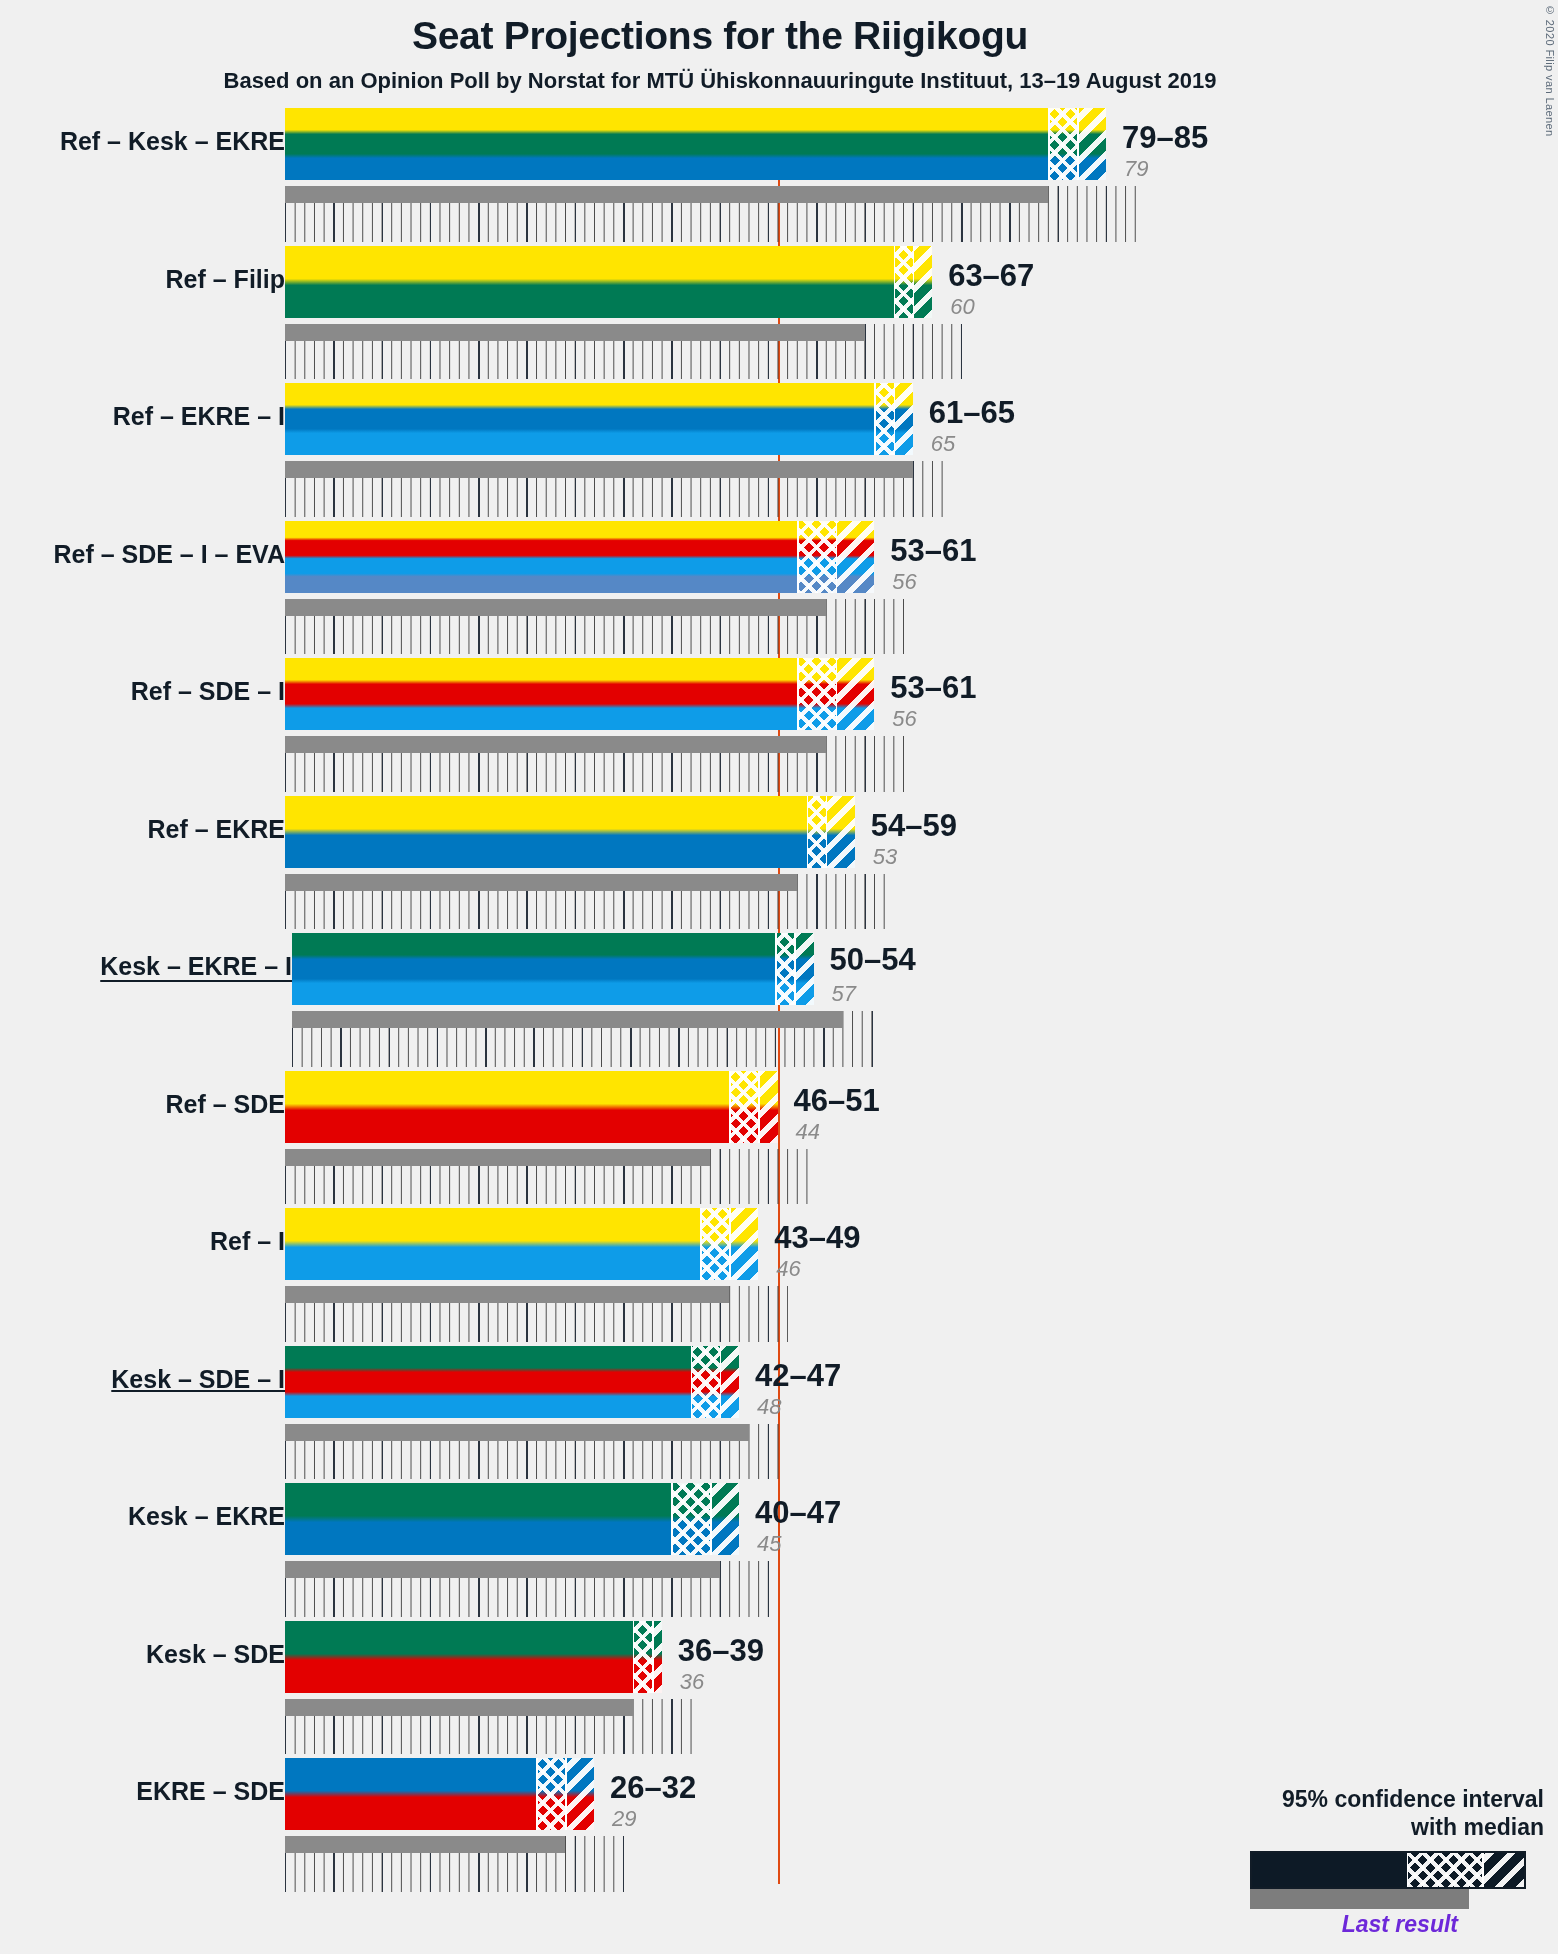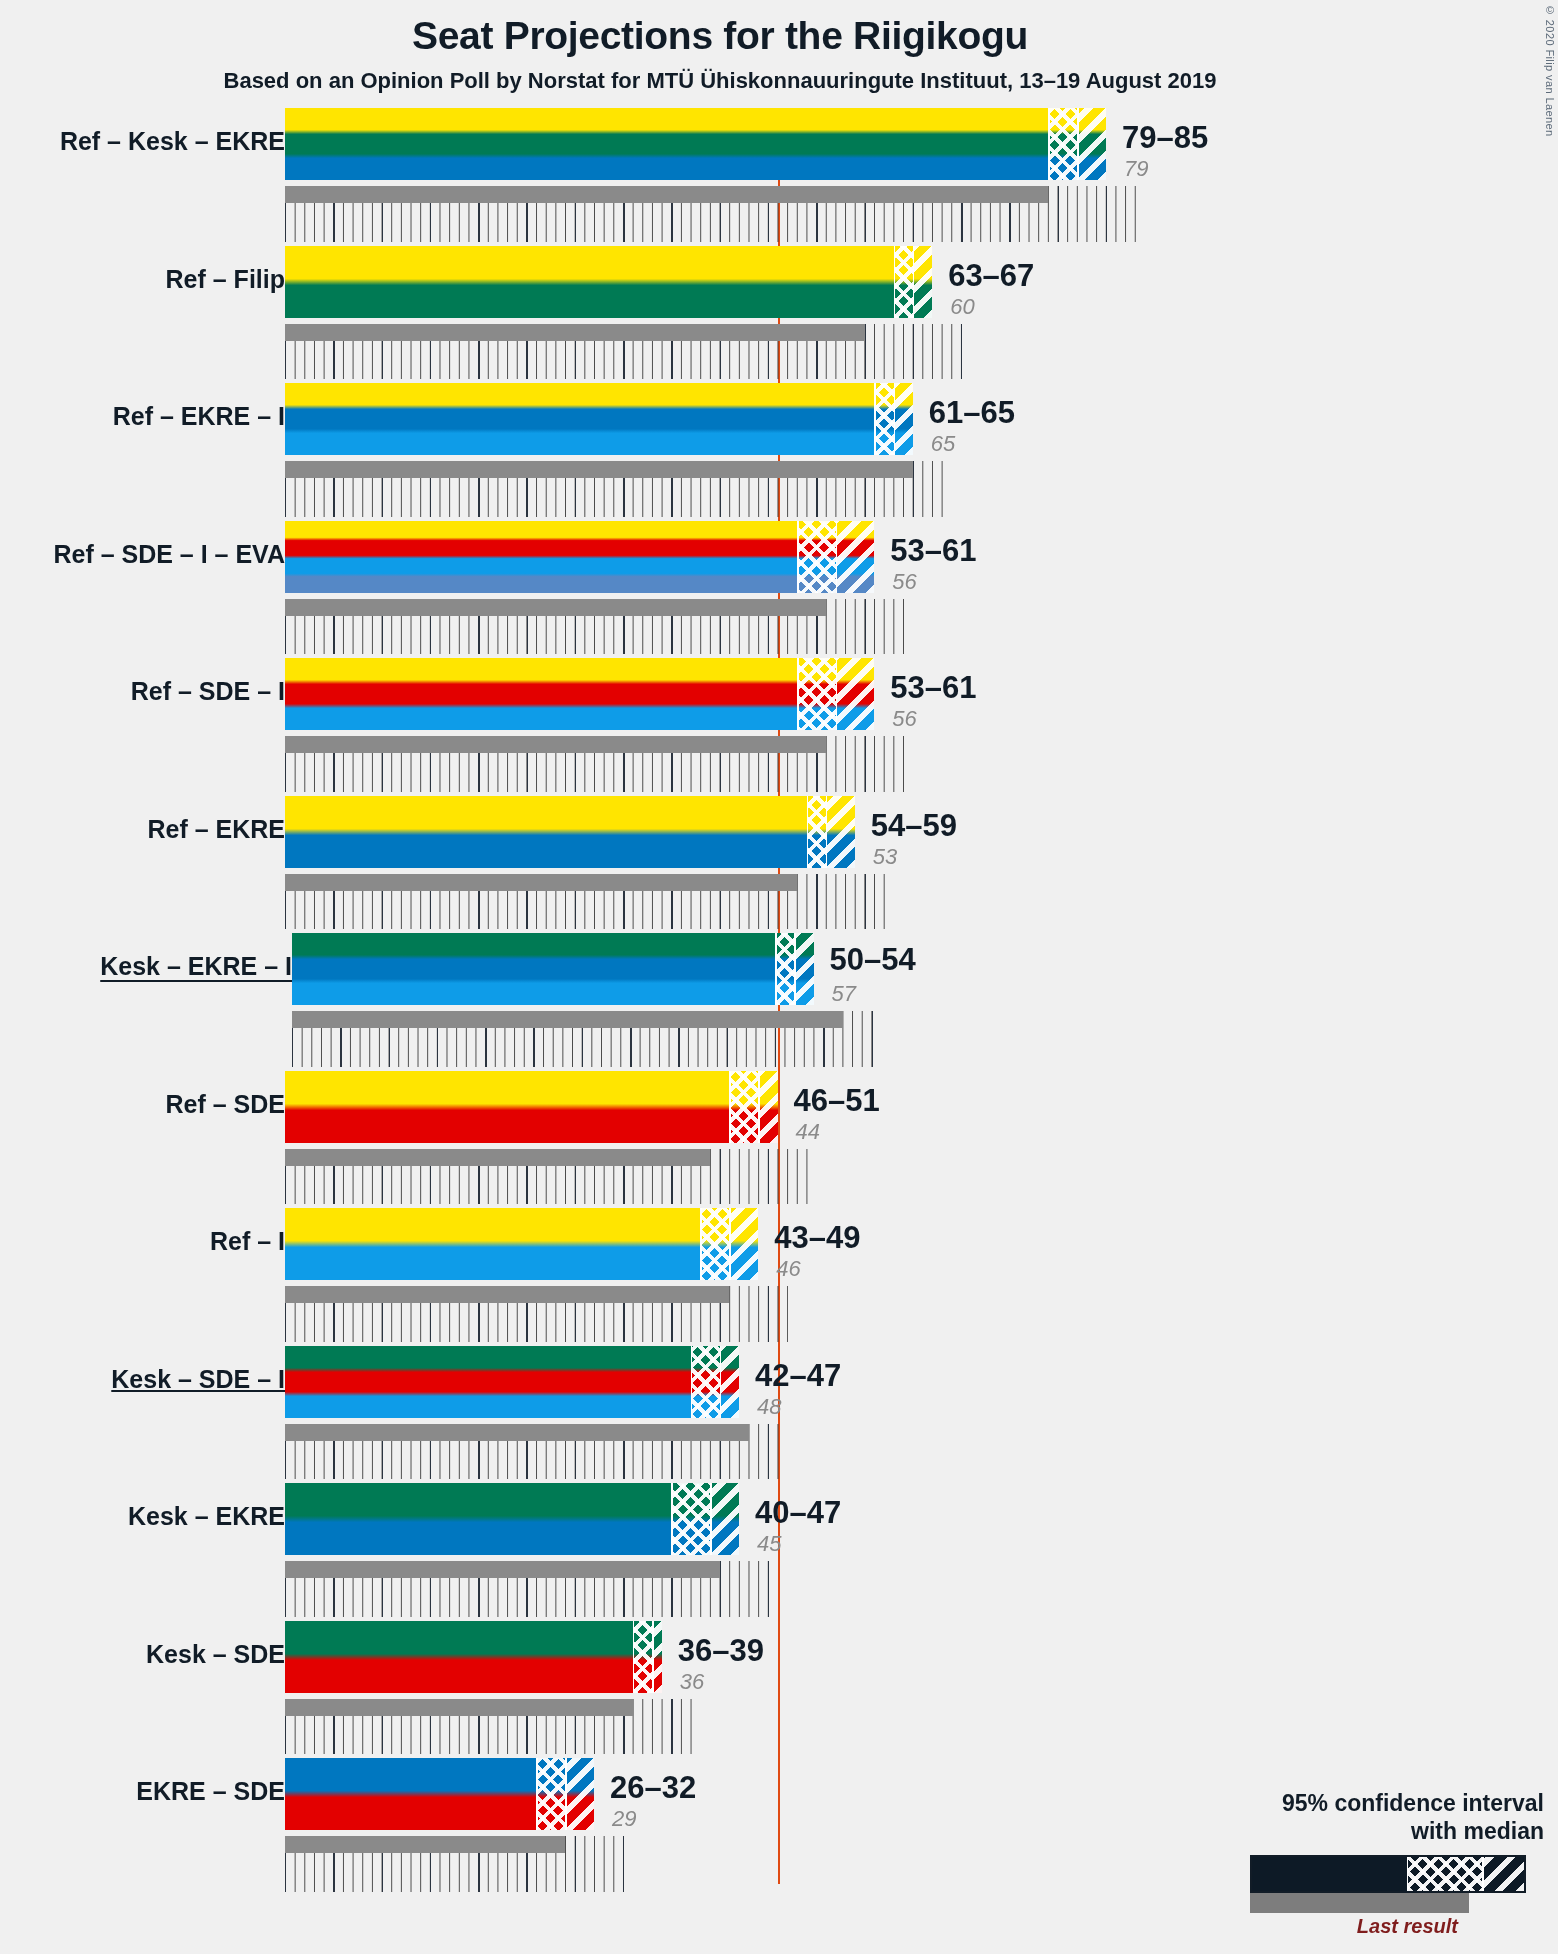--- a/index.html
+++ b/index.html
@@ -115,21 +115,21 @@
   .legbar .ld{
     position:absolute;right:0;top:0;width:40px;height:100%;
     background-image:
       repeating-linear-gradient(-45deg, rgba(255,255,255,.95) 0 6px, rgba(255,255,255,0) 6px 15px);
     border-left:2px solid #fff;
   }
   .leglast{
     position:absolute;right:75px;top:38px;width:219px;height:20px;background:#7d7d7d;
   }
   .leglastlabel{
-    font-size:20px;font-style:italic;font-weight:bold;color:#7f1d1d;
+    font-size:23px;font-style:italic;font-weight:bold;color:#6d28d9;
     margin-top:2px;padding-right:86px;
   }
 </style>
 </head>
 <body>
 
 <div id="root">
 
   <div class="title">Seat Projections for the Riigikogu</div>
   <div class="subtitle">Based on an Opinion Poll by Norstat for MTÜ Ühiskonnauuringute Instituut, 13–19 August 2019</div>

